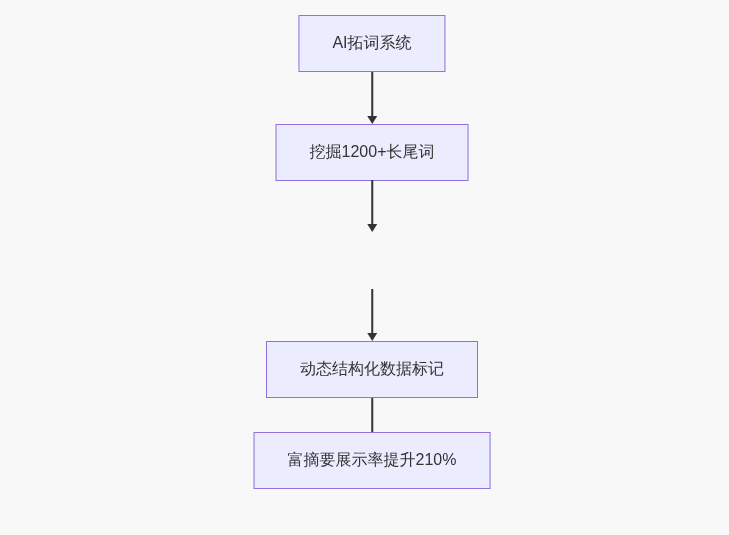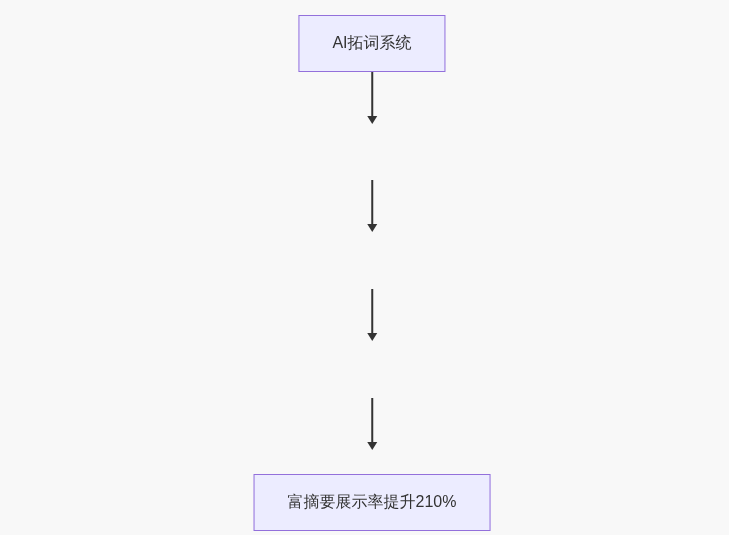--- a/index.html
+++ b/index.html
@@ -59,26 +59,32 @@
 <body>
 
 <div class="canvas">
 
   <div class="node" style="top:15px">
     <span class="node-label">AI拓词系统</span>
   </div>
 
   <div class="edge" style="top:72px;height:44px"></div>
 
+  <div class="node" style="top:124px">
+    <span class="node-label">挖掘1200+长尾词</span>
+  </div>
 
   <div class="edge" style="top:180px;height:44px"></div>
 
 
   <div class="edge" style="top:289px;height:44px"></div>
 
+  <div class="node" style="top:341px">
+    <span class="node-label">动态结构化数据标记</span>
+  </div>
 
   <div class="edge" style="top:398px;height:44px"></div>
 
-  <div class="node" style="top:474px">
+  <div class="node" style="top:432px">
     <span class="node-label">富摘要展示率提升210%</span>
   </div>
 
 </div>
 
 </body></html>

